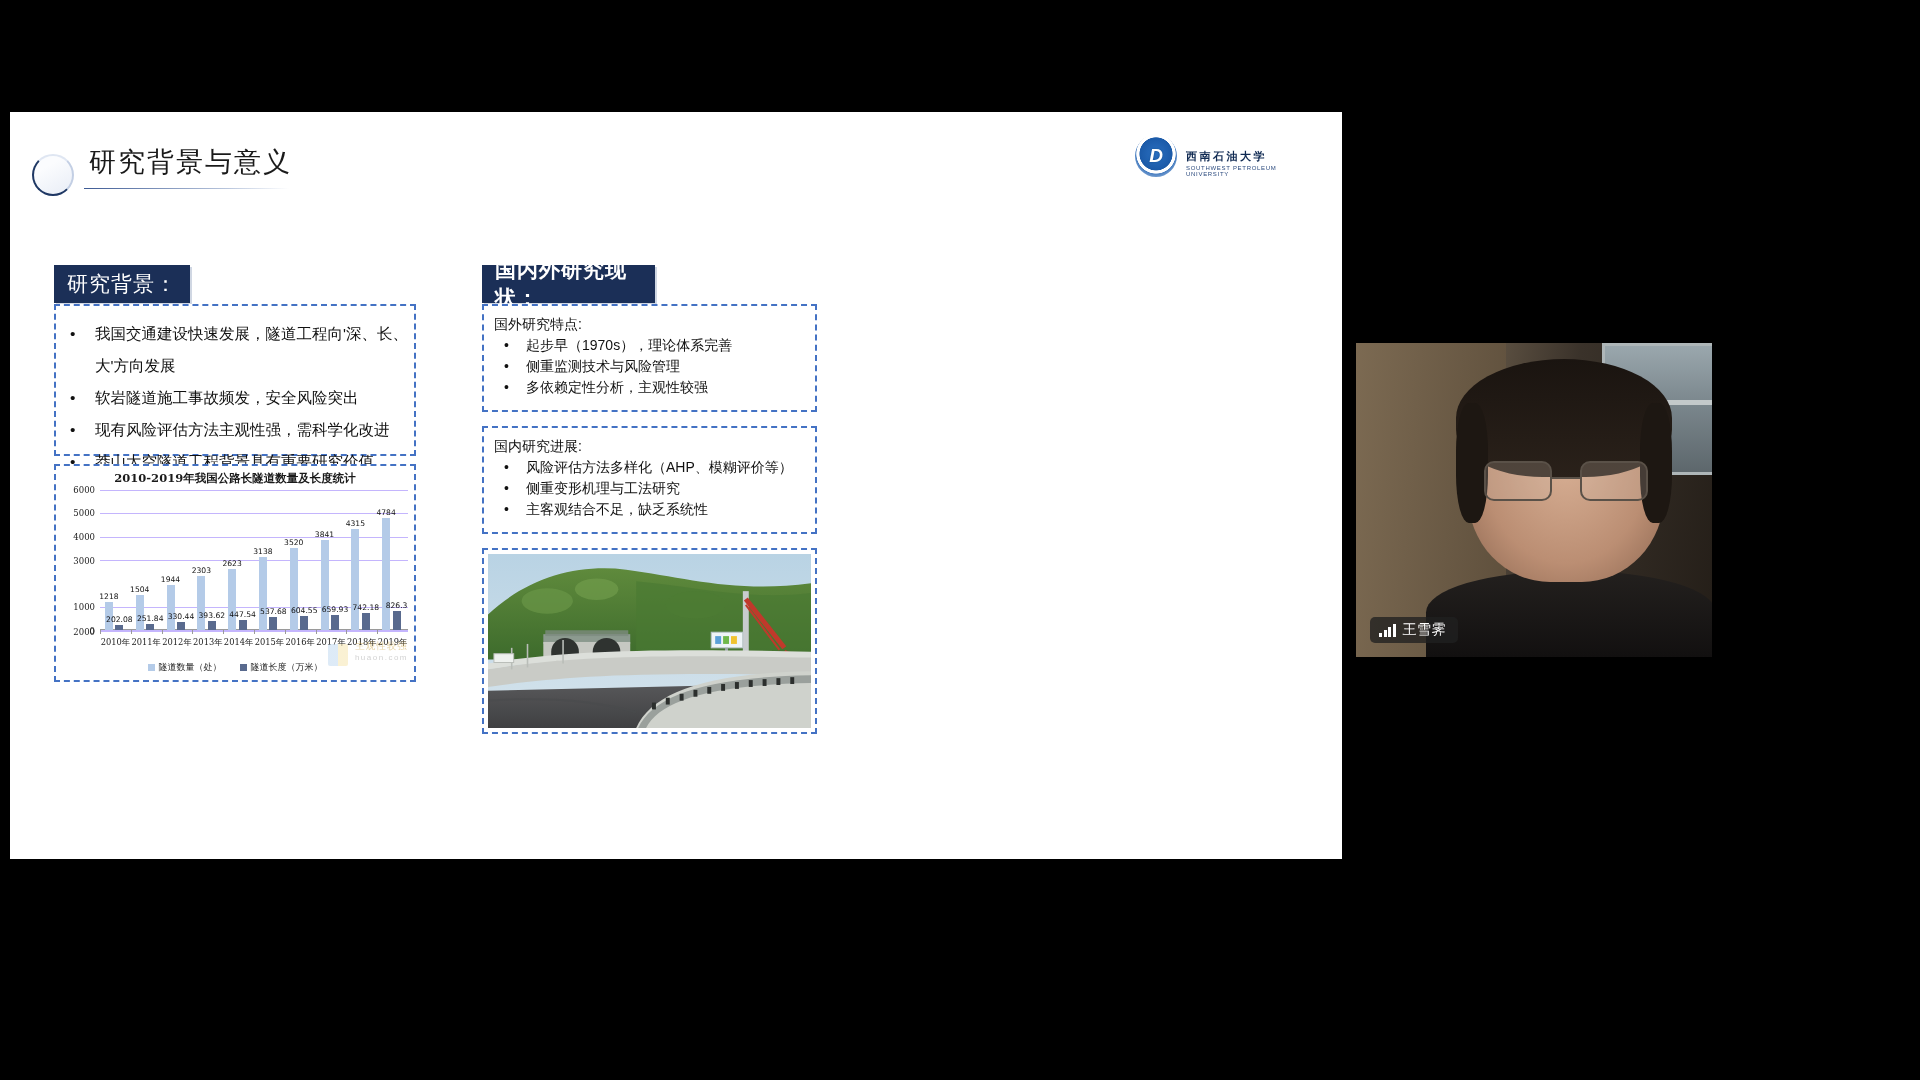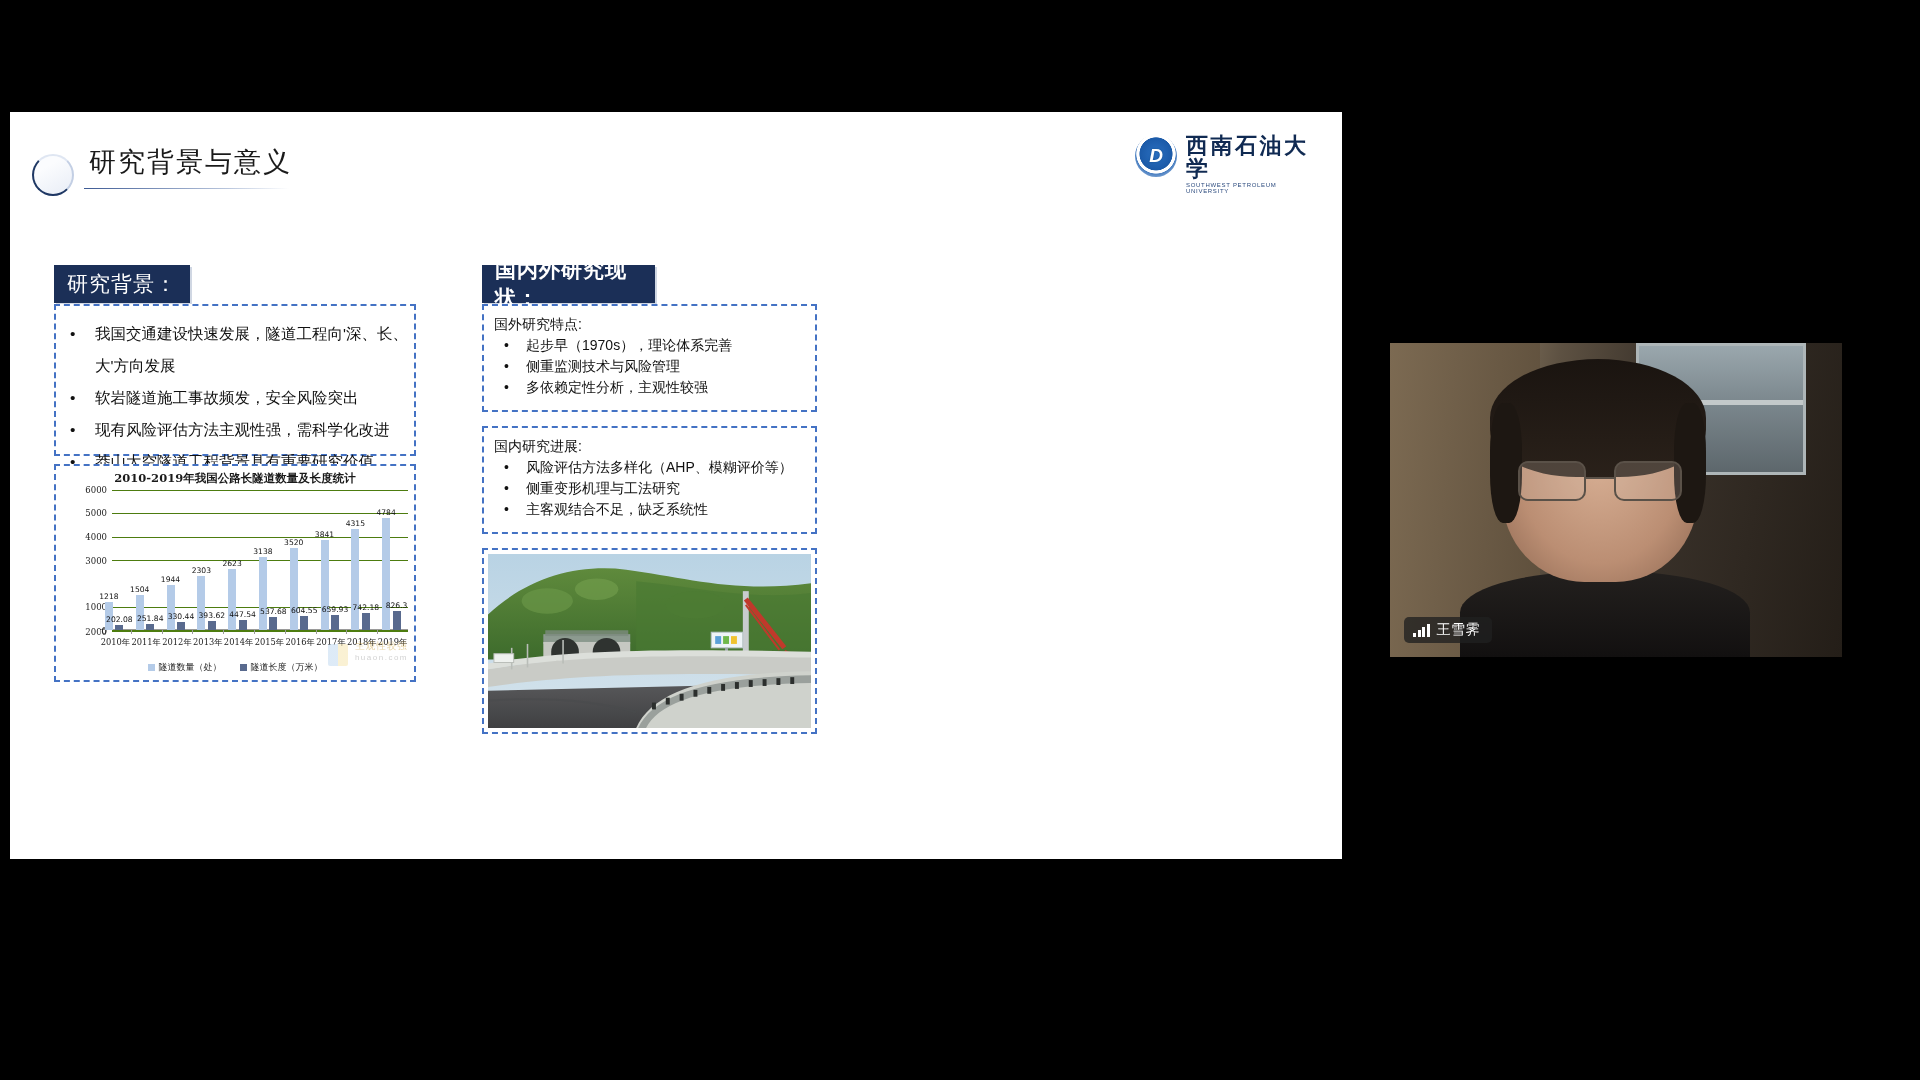--- a/index.html
+++ b/index.html
@@ -31,21 +31,21 @@
     background: linear-gradient(90deg,#3d5a94,#b9c6dd 70%, #ffffff);
   }
 
   
   .logo { position: absolute; left: 1125px; top: 20px; width: 185px; height: 48px; display: flex; align-items: center; gap: 9px; }
   .logo-mark { width: 42px; height: 42px; border-radius: 50%;
     background: radial-gradient(circle at 50% 45%, #2a6fc0 0%, #1b5aa8 52%, #ffffff 54%, #ffffff 62%, #4a7fc1 64%, #d8e4f2 100%);
     position: relative; flex: none; }
   .logo-mark::after { content: "D"; position: absolute; inset: 0; display: flex; align-items: center; justify-content: center;
     color: #fff; font-size: 19px; font-style: italic; font-weight: bold; text-shadow: 0 0 2px #14508f; }
-  .logo-cn { font-size: 22px; color: #102a52; letter-spacing: 2.5px; font-family: "DejaVu Serif", serif; font-weight: bold; line-height: 1.05; margin-top: 16px; }
+  .logo-cn { font-size: 11px; color: #102a52; letter-spacing: 2.5px; font-family: "DejaVu Serif", serif; font-weight: bold; line-height: 1.05; margin-top: 16px; }
   .logo-en { font-size: 6px; color: #2b4a7e; letter-spacing: 0.7px; margin-top: 2px; }
 
   
   .chip {
     position: absolute; background: #1b2f57; color: #fff;
     font-size: 21px; letter-spacing: 1px;
     display: flex; align-items: center; padding: 0 13px;
     box-shadow: 2px 2px 0 rgba(120,140,175,.35);
   }
   #chip-left  { left: 44px;  top: 153px; width: 136px; height: 38px; }
@@ -71,21 +71,21 @@
   .rlist .it .dot { display: inline-block; width: 22px; }
 
   
   .photo { position: absolute; inset: 4px; overflow: hidden; background: #8fb5cf; }
 
   
   .chart { position: absolute; inset: 0; }
   .ch-title { position: absolute; left: 0; right: 0; top: 5px; text-align: center;
     font-family: "DejaVu Serif", serif; font-size: 11.5px; color: #1a1a1a; font-weight: bold; }
   .plot { position: absolute; left: 44px; top: 24px; right: 6px; bottom: 50px; }
-  .gridline { position: absolute; left: 12px; right: 0; height: 1px; background: #4d7c0f; }
+  .gridline { position: absolute; left: 0; right: 0; height: 1px; background: #c4b5fd; }
   .ytick { position: absolute; right: 100%; margin-right: 5px; transform: translateY(-50%);
     font-family: "DejaVu Serif", serif; font-size: 8.5px; color: #222; white-space: nowrap; }
   .axis-base { position: absolute; left: 0; right: 0; bottom: 0; height: 1px; background: #9a9a9a; }
   .group { position: absolute; bottom: 0; top: 0; }
   .bar { position: absolute; bottom: 0; }
   .bar.count  { background: #b4cbe8; }
   .bar.length { background: #596a8e; }
   .dlabel { position: absolute; transform: translateX(-50%); font-family: "DejaVu Sans", sans-serif;
     font-size: 7.6px; color: #111; white-space: nowrap; }
   .tick-mark { position: absolute; bottom: -4px; width: 1px; height: 4px; background: #9a9a9a; }
@@ -94,21 +94,21 @@
   .legend { position: absolute; left: 0; right: 0; bottom: 6px; display: flex; justify-content: center; gap: 18px;
     font-size: 9px; color: #222; }
   .legend span.sw { display: inline-block; width: 7px; height: 7px; margin-right: 4px; vertical-align: -1px; }
   .wm { position: absolute; right: 6px; bottom: 18px; opacity: .45; text-align: center; }
   .wm-cn { font-size: 9.5px; color: #c9a03a; letter-spacing: 1px; }
   .wm-en { font-size: 8px; color: #9a9a9a; letter-spacing: 1.5px; }
   .wm-book { position: absolute; right: 66px; bottom: 14px; width: 20px; height: 22px; opacity: .5;
     background: linear-gradient(90deg,#bcd6ef 0 50%, #f5e3a8 50% 100%); border-radius: 2px; }
 
   
-  #video-tile { position: absolute; left: 1390px; top: 343px; width: 452px; height: 314px;
+  #video-tile { position: absolute; left: 1356px; top: 343px; width: 356px; height: 314px;
     background: linear-gradient(160deg,#4a4138 0%, #2b241d 55%, #15110d 100%); overflow: hidden; }
   .v-wall { position: absolute; inset: 0; background:
       linear-gradient(100deg, #6d5f4c 0%, #8a7a63 18%, #5d5142 34%, #3a322a 55%, #241e18 100%); }
   .v-window { position: absolute; left: 246px; top: 0px; width: 170px; height: 132px;
     background: linear-gradient(180deg,#9aa7ad 0%, #7b878d 45%, #5d676c 100%); border: 3px solid #aeb6b8; }
   .v-window::after { content:""; position: absolute; left: 0; top: 54px; right: 0; height: 5px; background: #c3c9ca; }
   .v-door { position: absolute; left: 0px; top: 0; width: 150px; height: 314px;
     background: linear-gradient(95deg,#7c6a52,#5e4f3c); }
   .v-head { position: absolute; left: 112px; top: 34px; width: 196px; height: 205px; border-radius: 46% 46% 42% 42%;
     background: radial-gradient(ellipse at 50% 40%, #d8b095 0%, #bb8e73 60%, #8c6650 100%); }

